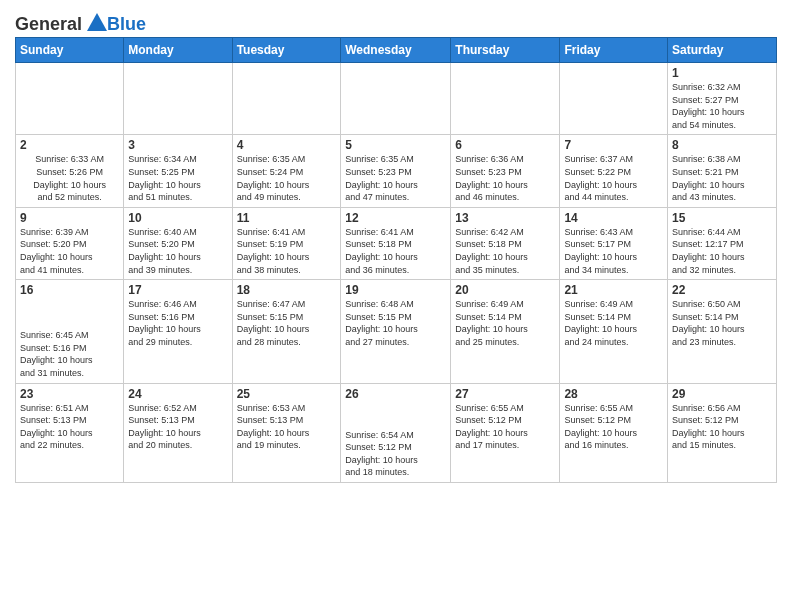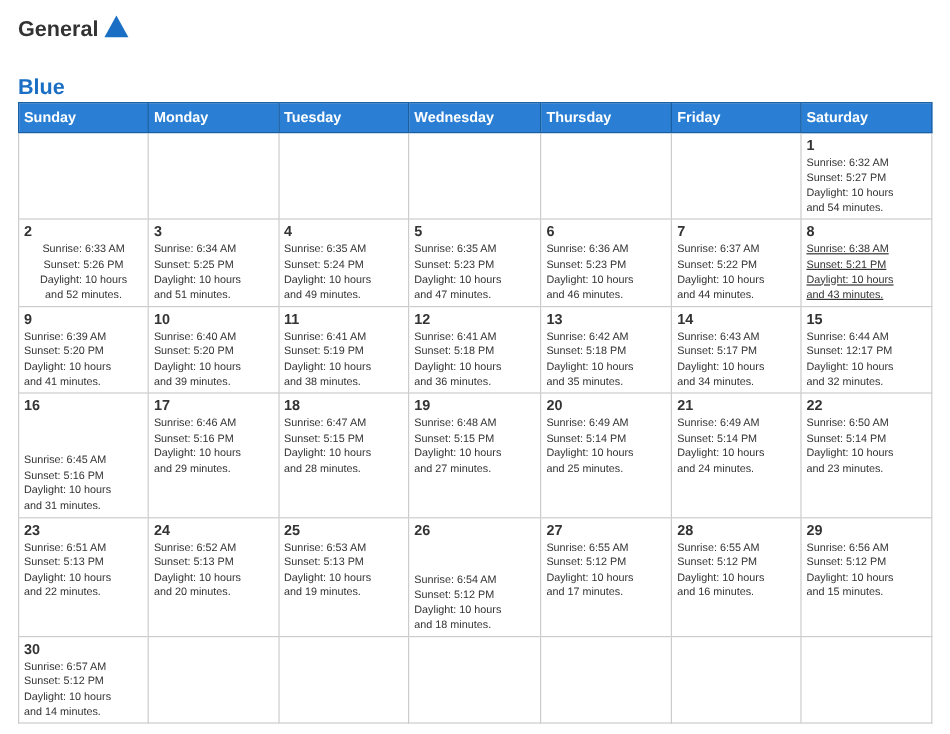--- a/index.html
+++ b/index.html
@@ -11,24 +11,23 @@
       padding: 10px 15px 15px 15px;
     }
     .header-area {
       display: flex;
       align-items: flex-start;
       justify-content: space-between;
       margin-bottom: 4px;
     }
     .logo-area {
       display: flex;
-      flex-direction: column;
+      flex-direction: row;
       align-items: flex-start;
       padding-top: 5px;
-      gap: 30px;
     }
     .logo-general {
       font-size: 18px;
       font-weight: bold;
       color: #333;
       line-height: 1;
     }
     .logo-blue {
       font-size: 18px;
       font-weight: bold;
@@ -187,21 +186,21 @@
         </td>
         <td>
           <span class="day-number">7</span>
           <div class="day-info" style="white-space: pre-line;">Sunrise: 6:37 AM
 Sunset: 5:22 PM
 Daylight: 10 hours
 and 44 minutes.</div>
         </td>
         <td>
           <span class="day-number">8</span>
-          <div class="day-info" style="white-space: pre-line; text-decoration: underline;">Sunrise: 6:38 AM
+          <div class="day-info" style="white-space: pre-line;">Sunrise: 6:38 AM
 Sunset: 5:21 PM
 Daylight: 10 hours
 and 43 minutes.</div>
         </td>
       </tr>
       <tr class="week-row">
         <td>
           <span class="day-number">9</span>
           <div class="day-info" style="white-space: pre-line;">Sunrise: 6:39 AM
 Sunset: 5:20 PM
@@ -345,30 +344,15 @@
 Daylight: 10 hours
 and 16 minutes.</div>
         </td>
         <td>
           <span class="day-number">29</span>
           <div class="day-info" style="white-space: pre-line;">Sunrise: 6:56 AM
 Sunset: 5:12 PM
 Daylight: 10 hours
 and 15 minutes.</div>
         </td>
-      </tr>
-      <tr class="week-row">
-        <td>
-          <span class="day-number">30</span>
-          <div class="day-info" style="white-space: pre-line;">Sunrise: 6:57 AM
-Sunset: 5:12 PM
-Daylight: 10 hours
-and 14 minutes.</div>
-        </td>
-        <td class="empty-cell"></td>
-        <td class="empty-cell"></td>
-        <td class="empty-cell"></td>
-        <td class="empty-cell"></td>
-        <td class="empty-cell"></td>
-        <td class="empty-cell"></td>
       </tr>
     </tbody>
 </table>
 
 </body></html>

